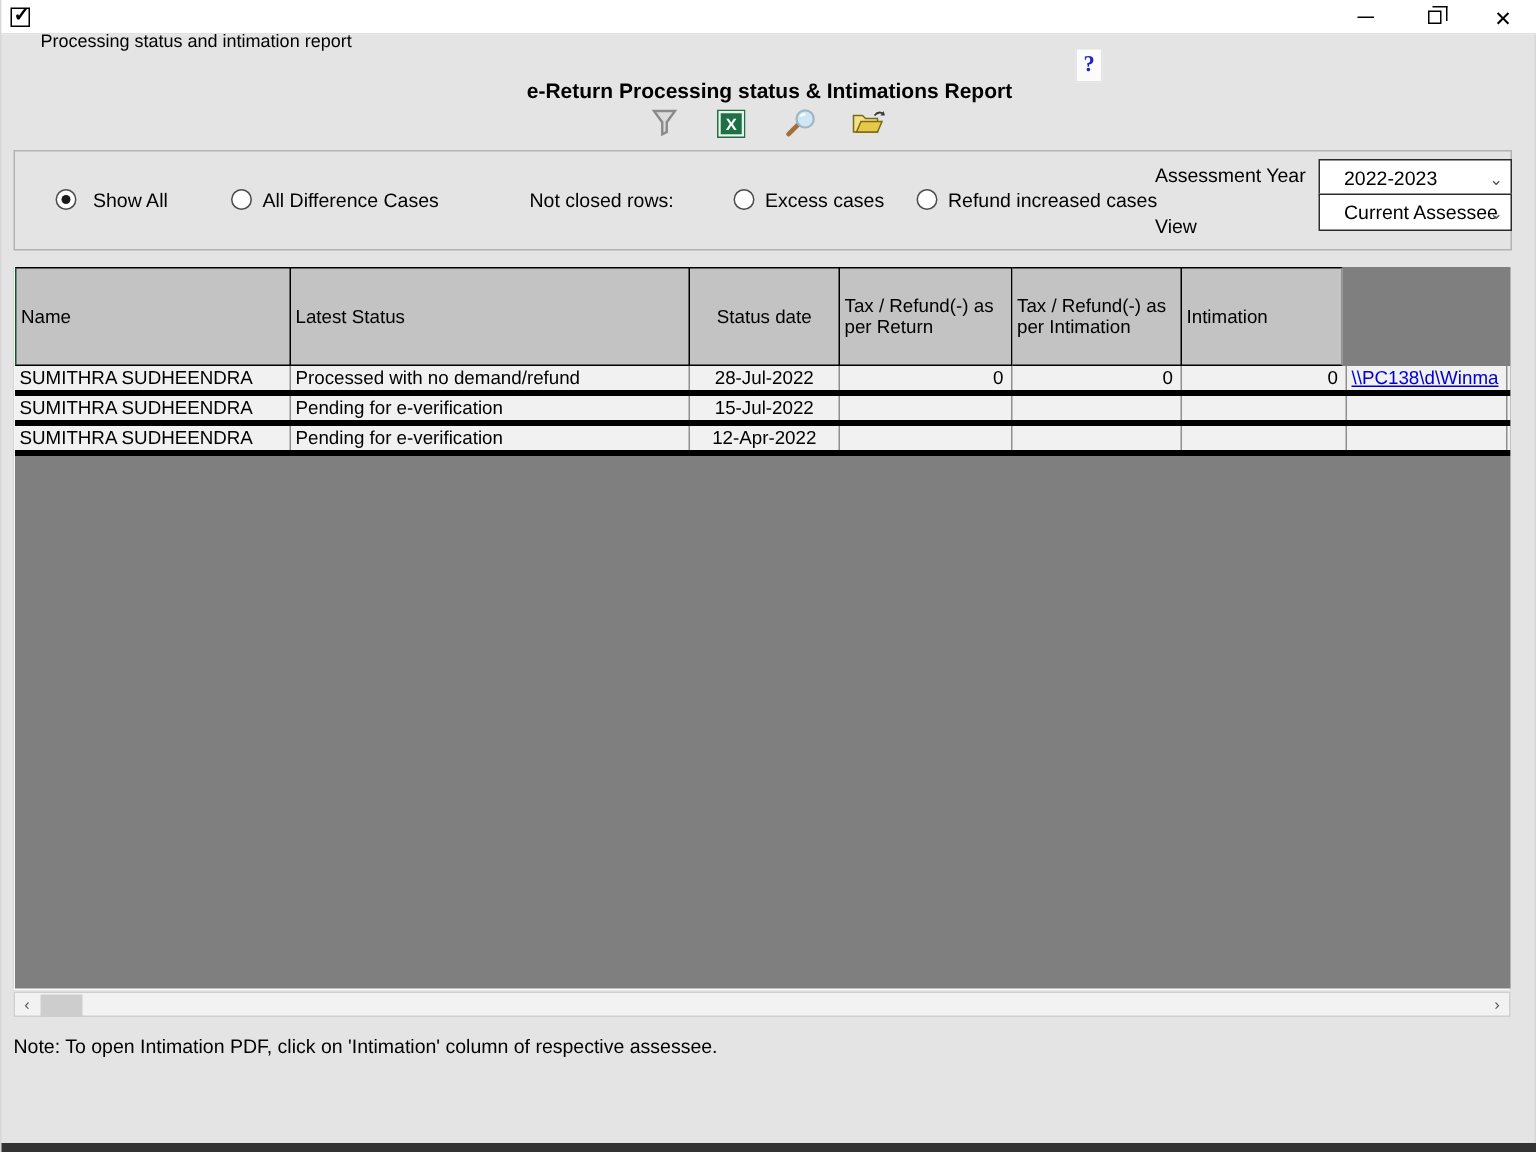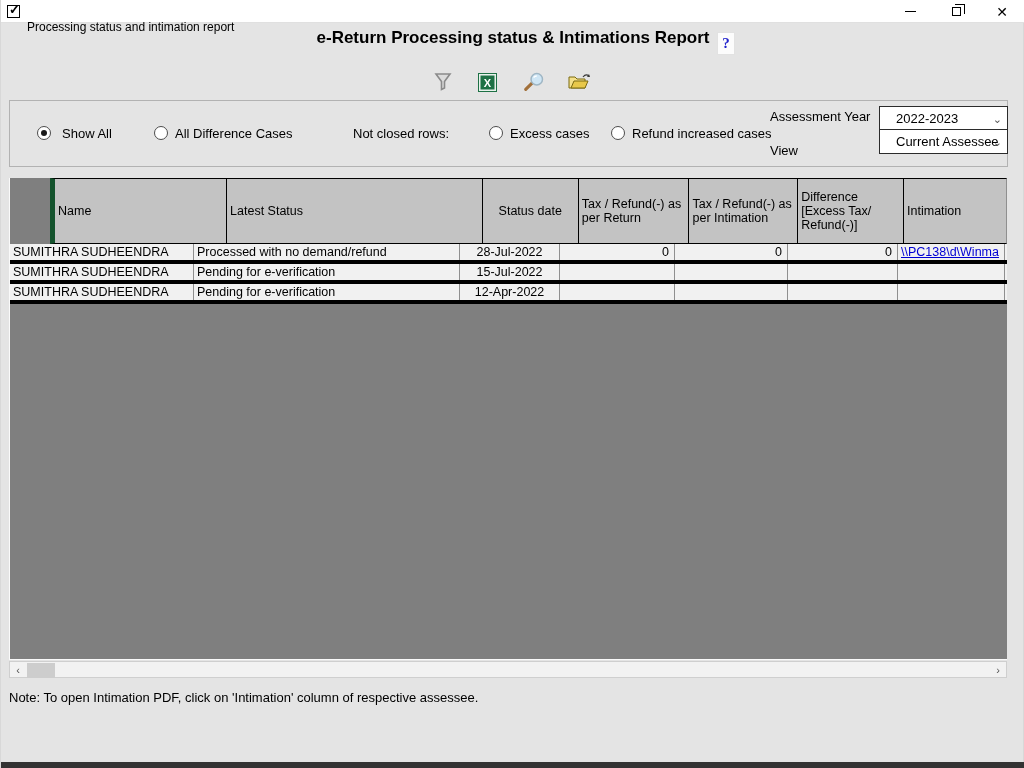--- a/index.html
+++ b/index.html
@@ -13,40 +13,40 @@
   .app-icon span { position:absolute; left:1px; top:-4px; font-size:13px; font-weight:bold; }
   .title-text { font-size:12px; margin-left:7px;margin-top:32px; }
   .win-controls { position:absolute; right:0; top:0; height:23px; display:flex; }
   .win-btn { width:46px; height:23px; display:flex; align-items:center; justify-content:center; font-size:12px; }
   .min-glyph { display:inline-block; width:11px; border-top:1px solid #000; }
   .restore-glyph { position:relative; width:9px; height:9px; border:1px solid #000; background:#fff; }
   .restore-glyph::before { content:""; position:absolute; left:2px; top:-4px; width:9px; height:9px; border:1px solid #000; border-left:none; border-bottom:none; }
   .close-glyph { font-size:14px; line-height:14px; }
 
   
-  .report-title { position:absolute; left:0; top:28px; width:1024px; text-align:center; font-size:17px; font-weight:bold; }
+  .report-title { position:absolute; left:0; top:52px; width:1024px; text-align:center; font-size:14px; font-weight:bold; }
   .help-btn { position:absolute; left:716px; top:32px; width:18px; height:23px; background:#fcfcfc; border:1px solid #e2e2e2; color:#2323cc; font-size:15px; font-family:"Liberation Serif", serif; font-weight:bold; text-align:center; line-height:21px; }
 
   
   .toolbar { position:absolute; left:430px; top:68px; width:160px; height:28px; display:flex; align-items:center; gap:22px; }
   .tool { width:24px; height:24px; display:flex; align-items:center; justify-content:center; }
 
   
   .groupbox { position:absolute; left:8px; top:100px; width:999px; height:67px; border:1px solid #b2b2b2; background:#e4e4e4; }
   .radio { position:absolute; width:14px; height:14px; border:1px solid #4c4c4c; border-radius:50%; background:#fff; }
   .radio.checked::after { content:""; position:absolute; left:3px; top:3px; width:6px; height:6px; border-radius:50%; background:#1a1a1a; }
   .flabel { position:absolute; font-size:13px; white-space:nowrap; }
   .combo { position:absolute; width:129px; height:25px; background:#fff; border:1px solid #2b2b2b; font-size:13px; display:flex; align-items:center; padding-left:16px; }
   .combo .chev { position:absolute; right:5px; top:6px; color:#555; font-size:11px; }
 
   
   .grid { position:absolute; left:8px; top:178px; width:998px; height:482px; background:#7f7f7f; border-left:1px solid #fafafa; border-bottom:1px solid #fafafa; overflow:hidden; }
   .hdr-row { display:flex; height:66px; }
   .hdr-cell { background:#c3c3c3; border:1px solid #000; border-left:none; font-size:12.5px; display:flex; align-items:center; padding:2px 3px; }
-  .hdr-cell:first-child { border-left:5px solid #14532d;margin-left:40px; }
+  .hdr-cell:first-child { border-left:1px solid #14532d; }
   .hdr-cell.center { justify-content:center; }
   .data-row { display:flex; height:20px; background:#f1f1f1; border-bottom:4px solid #000000; }
   .cell { font-size:12.5px; border-right:1px solid #8f8f8f; padding:2px 3px; white-space:nowrap; overflow:hidden; display:flex; align-items:center; }
   .cell.right { justify-content:flex-end; padding-right:5px; }
   .cell.center { justify-content:center; }
   .cell.link { color:#0000d4; text-decoration:underline; cursor:pointer; }
   .c0{width:184px;} .c1{width:266px;} .c2{width:100px;} .c3{width:115px;} .c4{width:113px;} .c5{width:110px;} .c6{width:107px; border-right:1px solid #8f8f8f;}
 
   
   .hscroll { position:absolute; left:8px; top:661px; width:998px; height:17px; background:#f2f2f2; border:1px solid #cfcfcf; display:flex; align-items:center; }
@@ -142,21 +142,20 @@
     </div>
   </div>
 
   <div class="grid">
     <div class="hdr-row">
       <div class="hdr-cell c0">Name</div>
       <div class="hdr-cell c1">Latest Status</div>
       <div class="hdr-cell c2 center">Status date</div>
       <div class="hdr-cell c3">Tax / Refund(-) as per Return</div>
       <div class="hdr-cell c4">Tax / Refund(-) as per Intimation</div>
-      <div class="hdr-cell c5">Difference [Excess Tax/ Refund(-)]</div>
       <div class="hdr-cell c6">Intimation</div>
     </div>
 
     <div class="data-row">
       <div class="cell c0">SUMITHRA SUDHEENDRA</div>
       <div class="cell c1">Processed with no demand/refund</div>
       <div class="cell c2 center">28-Jul-2022</div>
       <div class="cell c3 right">0</div>
       <div class="cell c4 right">0</div>
       <div class="cell c5 right">0</div>

